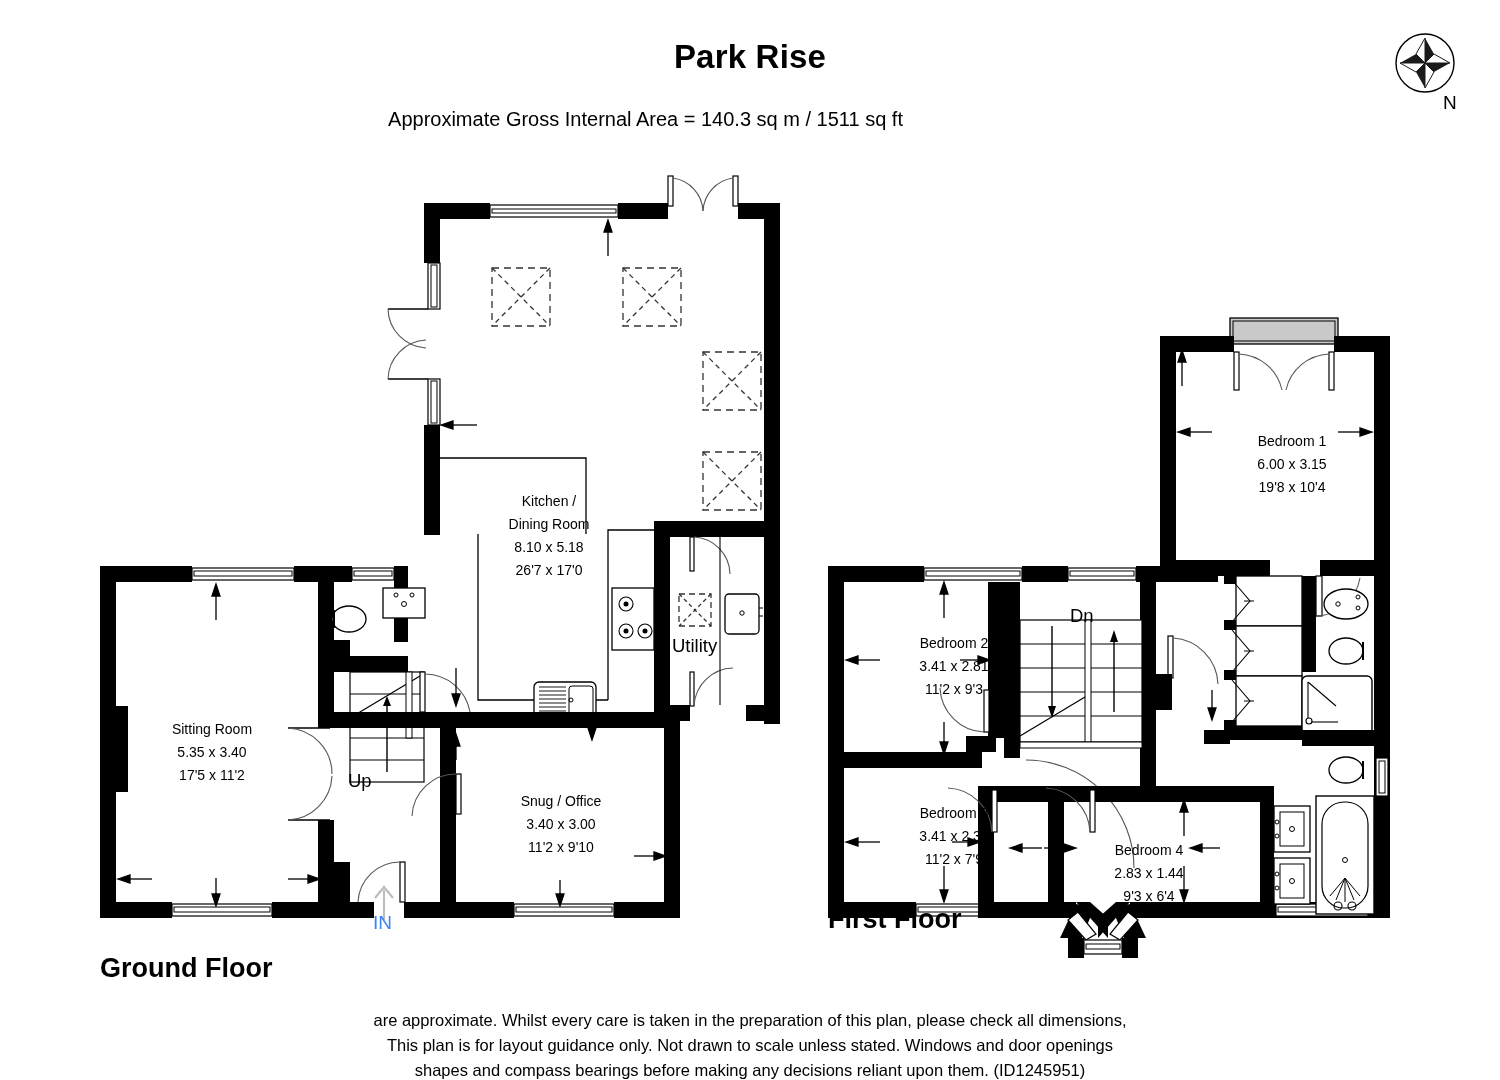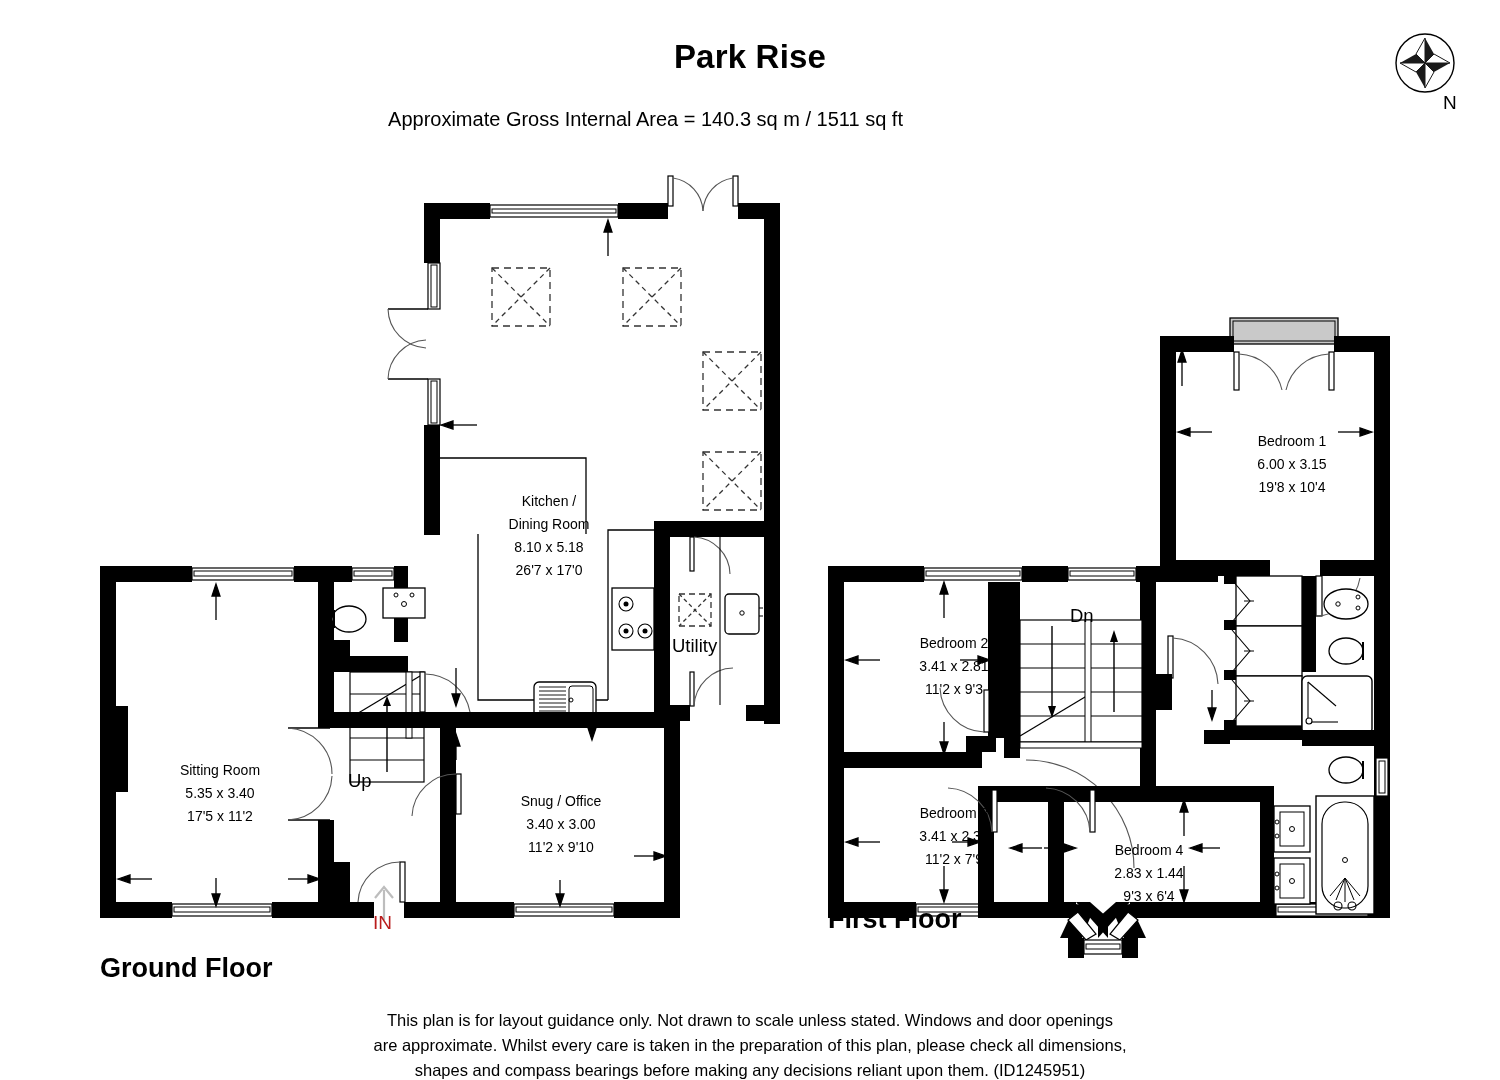--- a/index.html
+++ b/index.html
@@ -82,21 +82,21 @@
   .rmlabel .d1 { display: block; }
   .rmlabel .d2 { display: block; }
   .smlabel {
     position: absolute;
     font-size: 18.5px;
     white-space: nowrap;
   }
   .inlabel {
     position: absolute;
     font-size: 19px;
-    color: #b91c1c;
+    color: #3b82f6;
   }
 </style>
 </head>
 <body>
 
 <div id="page">
 
   <div class="plan-title">Park Rise</div>
   <div class="plan-area">Approximate Gross Internal Area = 140.3 sq m / 1511 sq ft</div>
 
@@ -322,21 +322,21 @@
     </g>
   </svg>
 
   <div class="rmlabel" style="left:469px; top:490px; width:160px;">
     <span class="nm">Kitchen /</span>
     <span class="nm">Dining Room</span>
     <span class="d1">8.10 x 5.18</span>
     <span class="d2">26'7 x 17'0</span>
   </div>
 
-  <div class="rmlabel" style="left:140px; top:718px; width:160px;margin-top:41px;">
+  <div class="rmlabel" style="left:132px; top:718px; width:160px;">
     <span class="nm">Sitting Room</span>
     <span class="d1">5.35 x 3.40</span>
     <span class="d2">17'5 x 11'2</span>
   </div>
 
   <div class="rmlabel" style="left:470px; top:790px; width:182px;">
     <span class="nm">Snug / Office</span>
     <span class="d1">3.40 x 3.00</span>
     <span class="d2">11'2 x 9'10</span>
   </div>
@@ -577,18 +577,18 @@
     <span class="nm">Bedroom 4</span>
     <span class="d1">2.83 x 1.44</span>
     <span class="d2">9'3 x 6'4</span>
   </div>
 
   <div class="smlabel" style="left:1070px; top:605px;">Dn</div>
 
   <div class="floor-label" id="first-floor-label">First Floor</div>
 
   <div class="footer">
+    <div>are approximate. Whilst every care is taken in the preparation of this plan, please check all dimensions,</div>
     <div>This plan is for layout guidance only. Not drawn to scale unless stated. Windows and door openings</div>
-    <div>are approximate. Whilst every care is taken in the preparation of this plan, please check all dimensions,</div>
     <div>shapes and compass bearings before making any decisions reliant upon them. (ID1245951)</div>
   </div>
 
 </div>
 
 </body></html>

